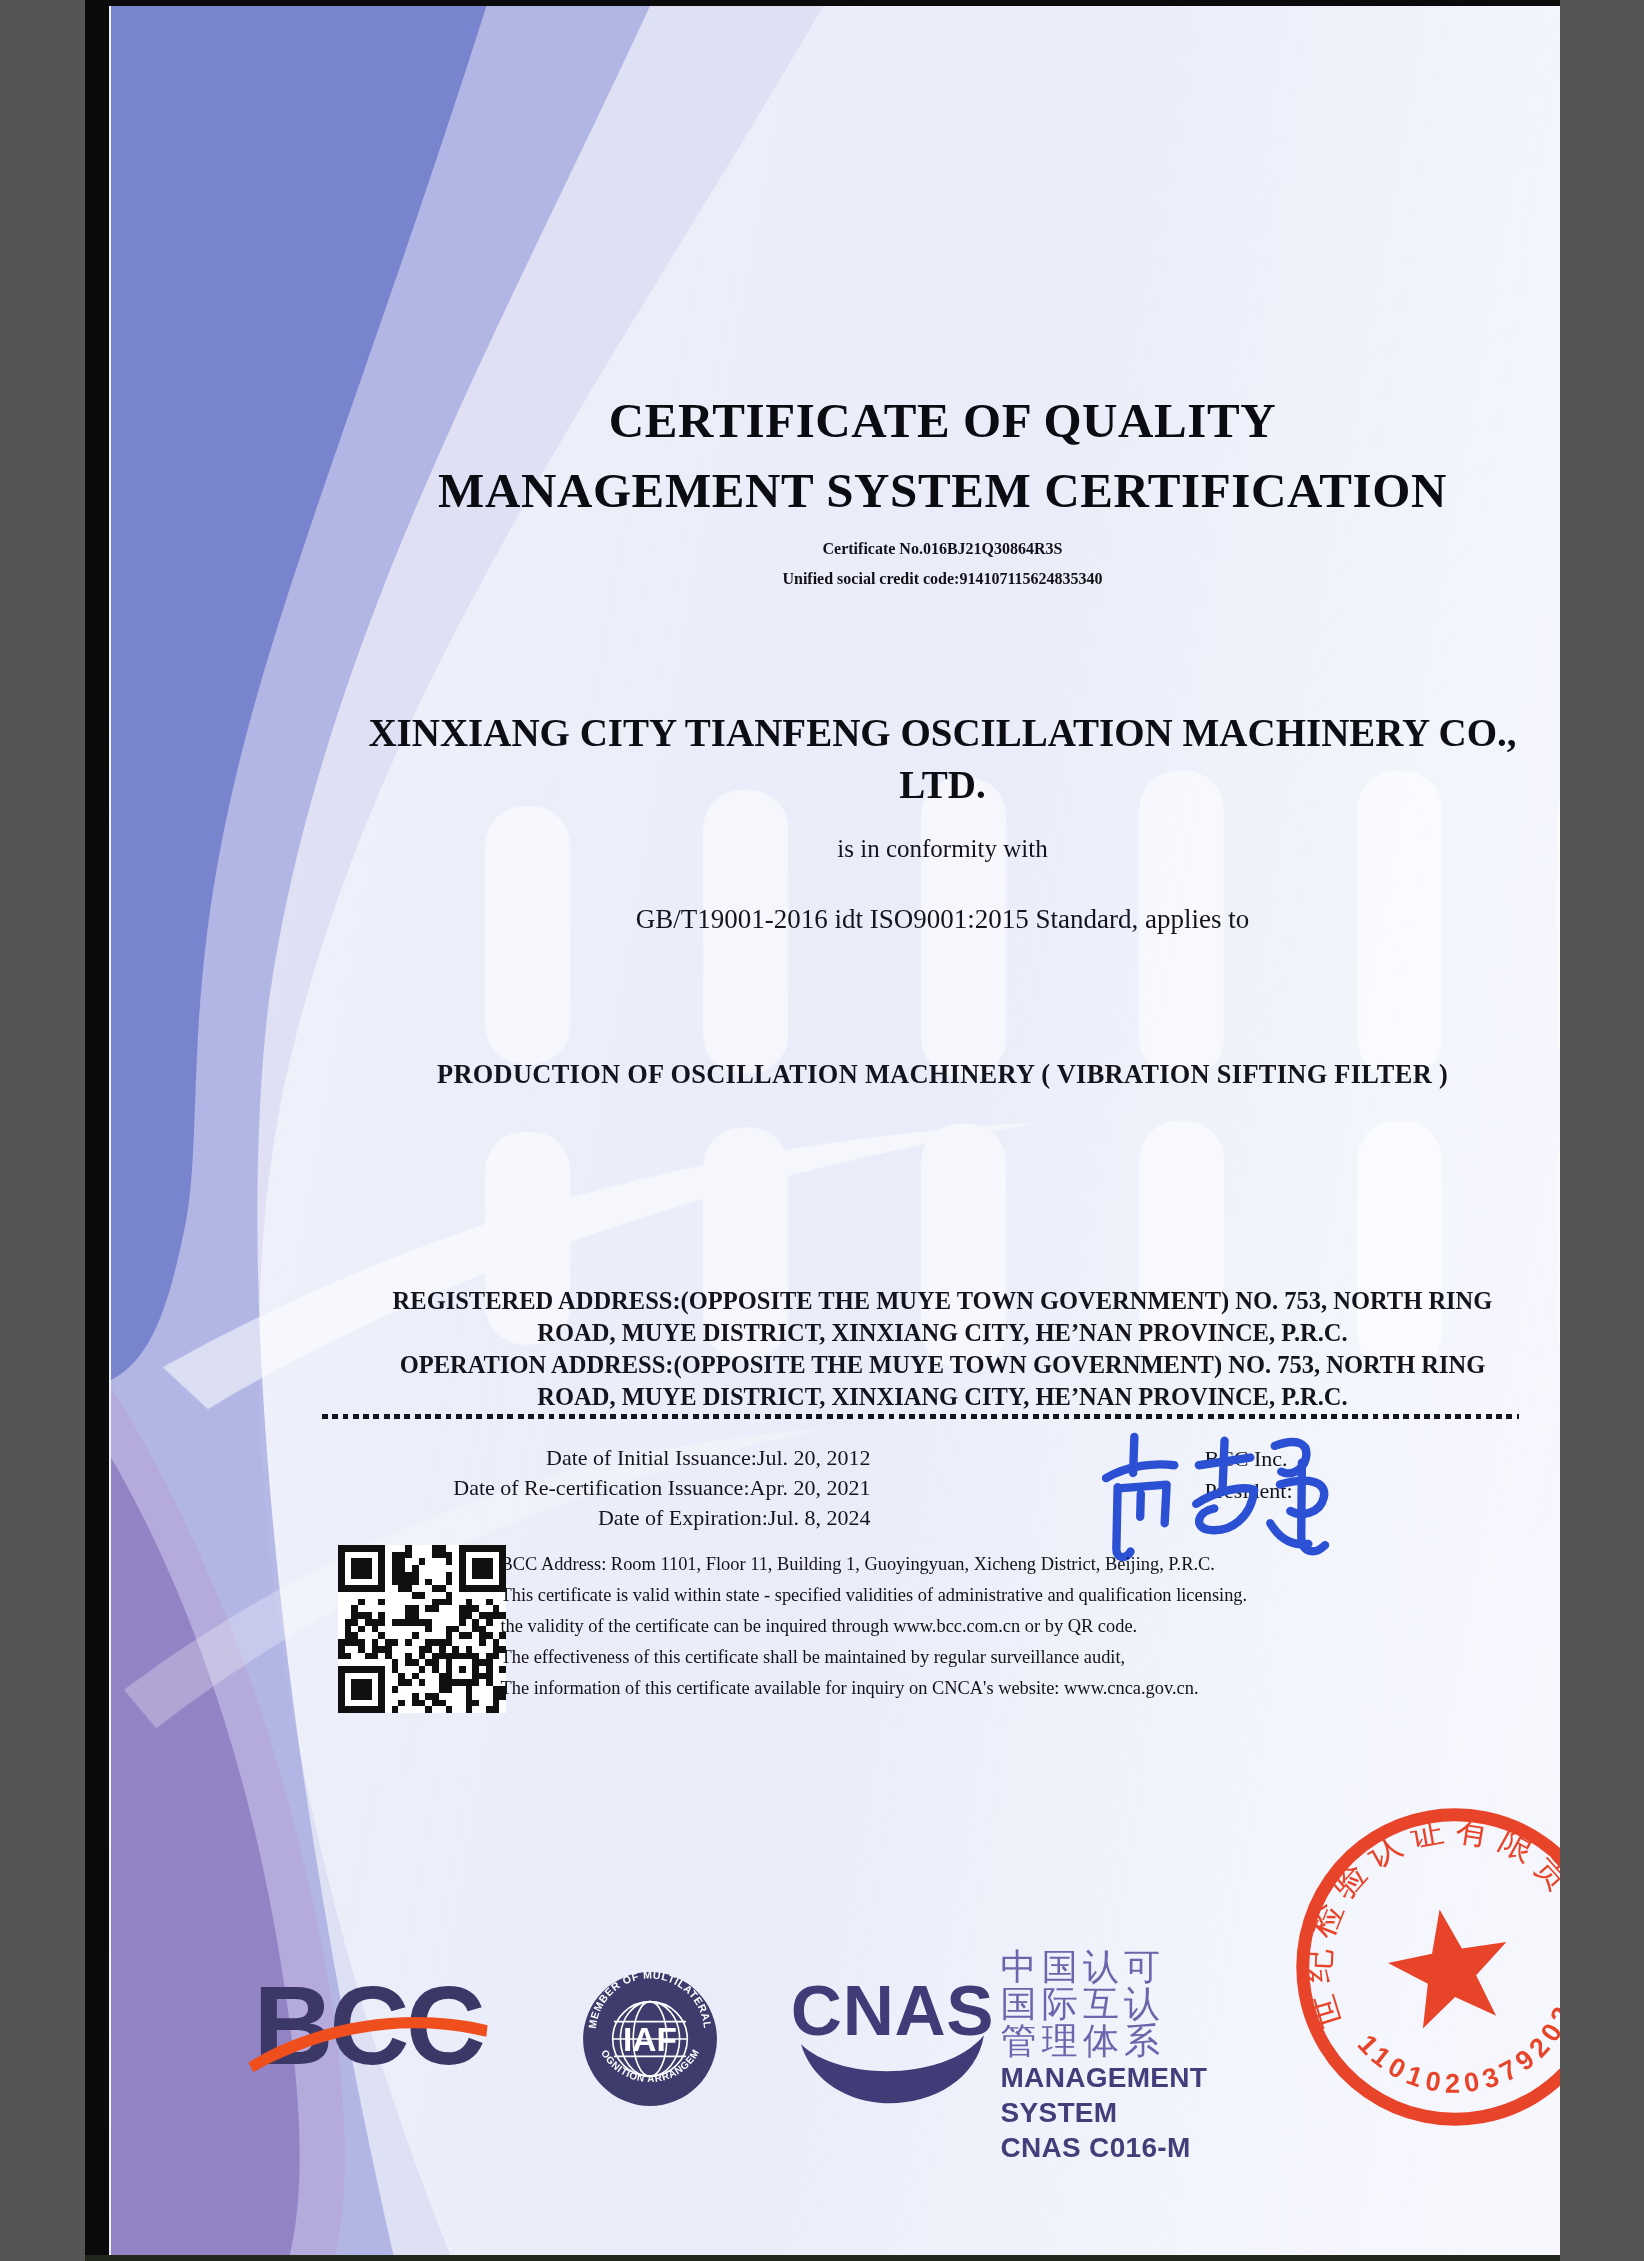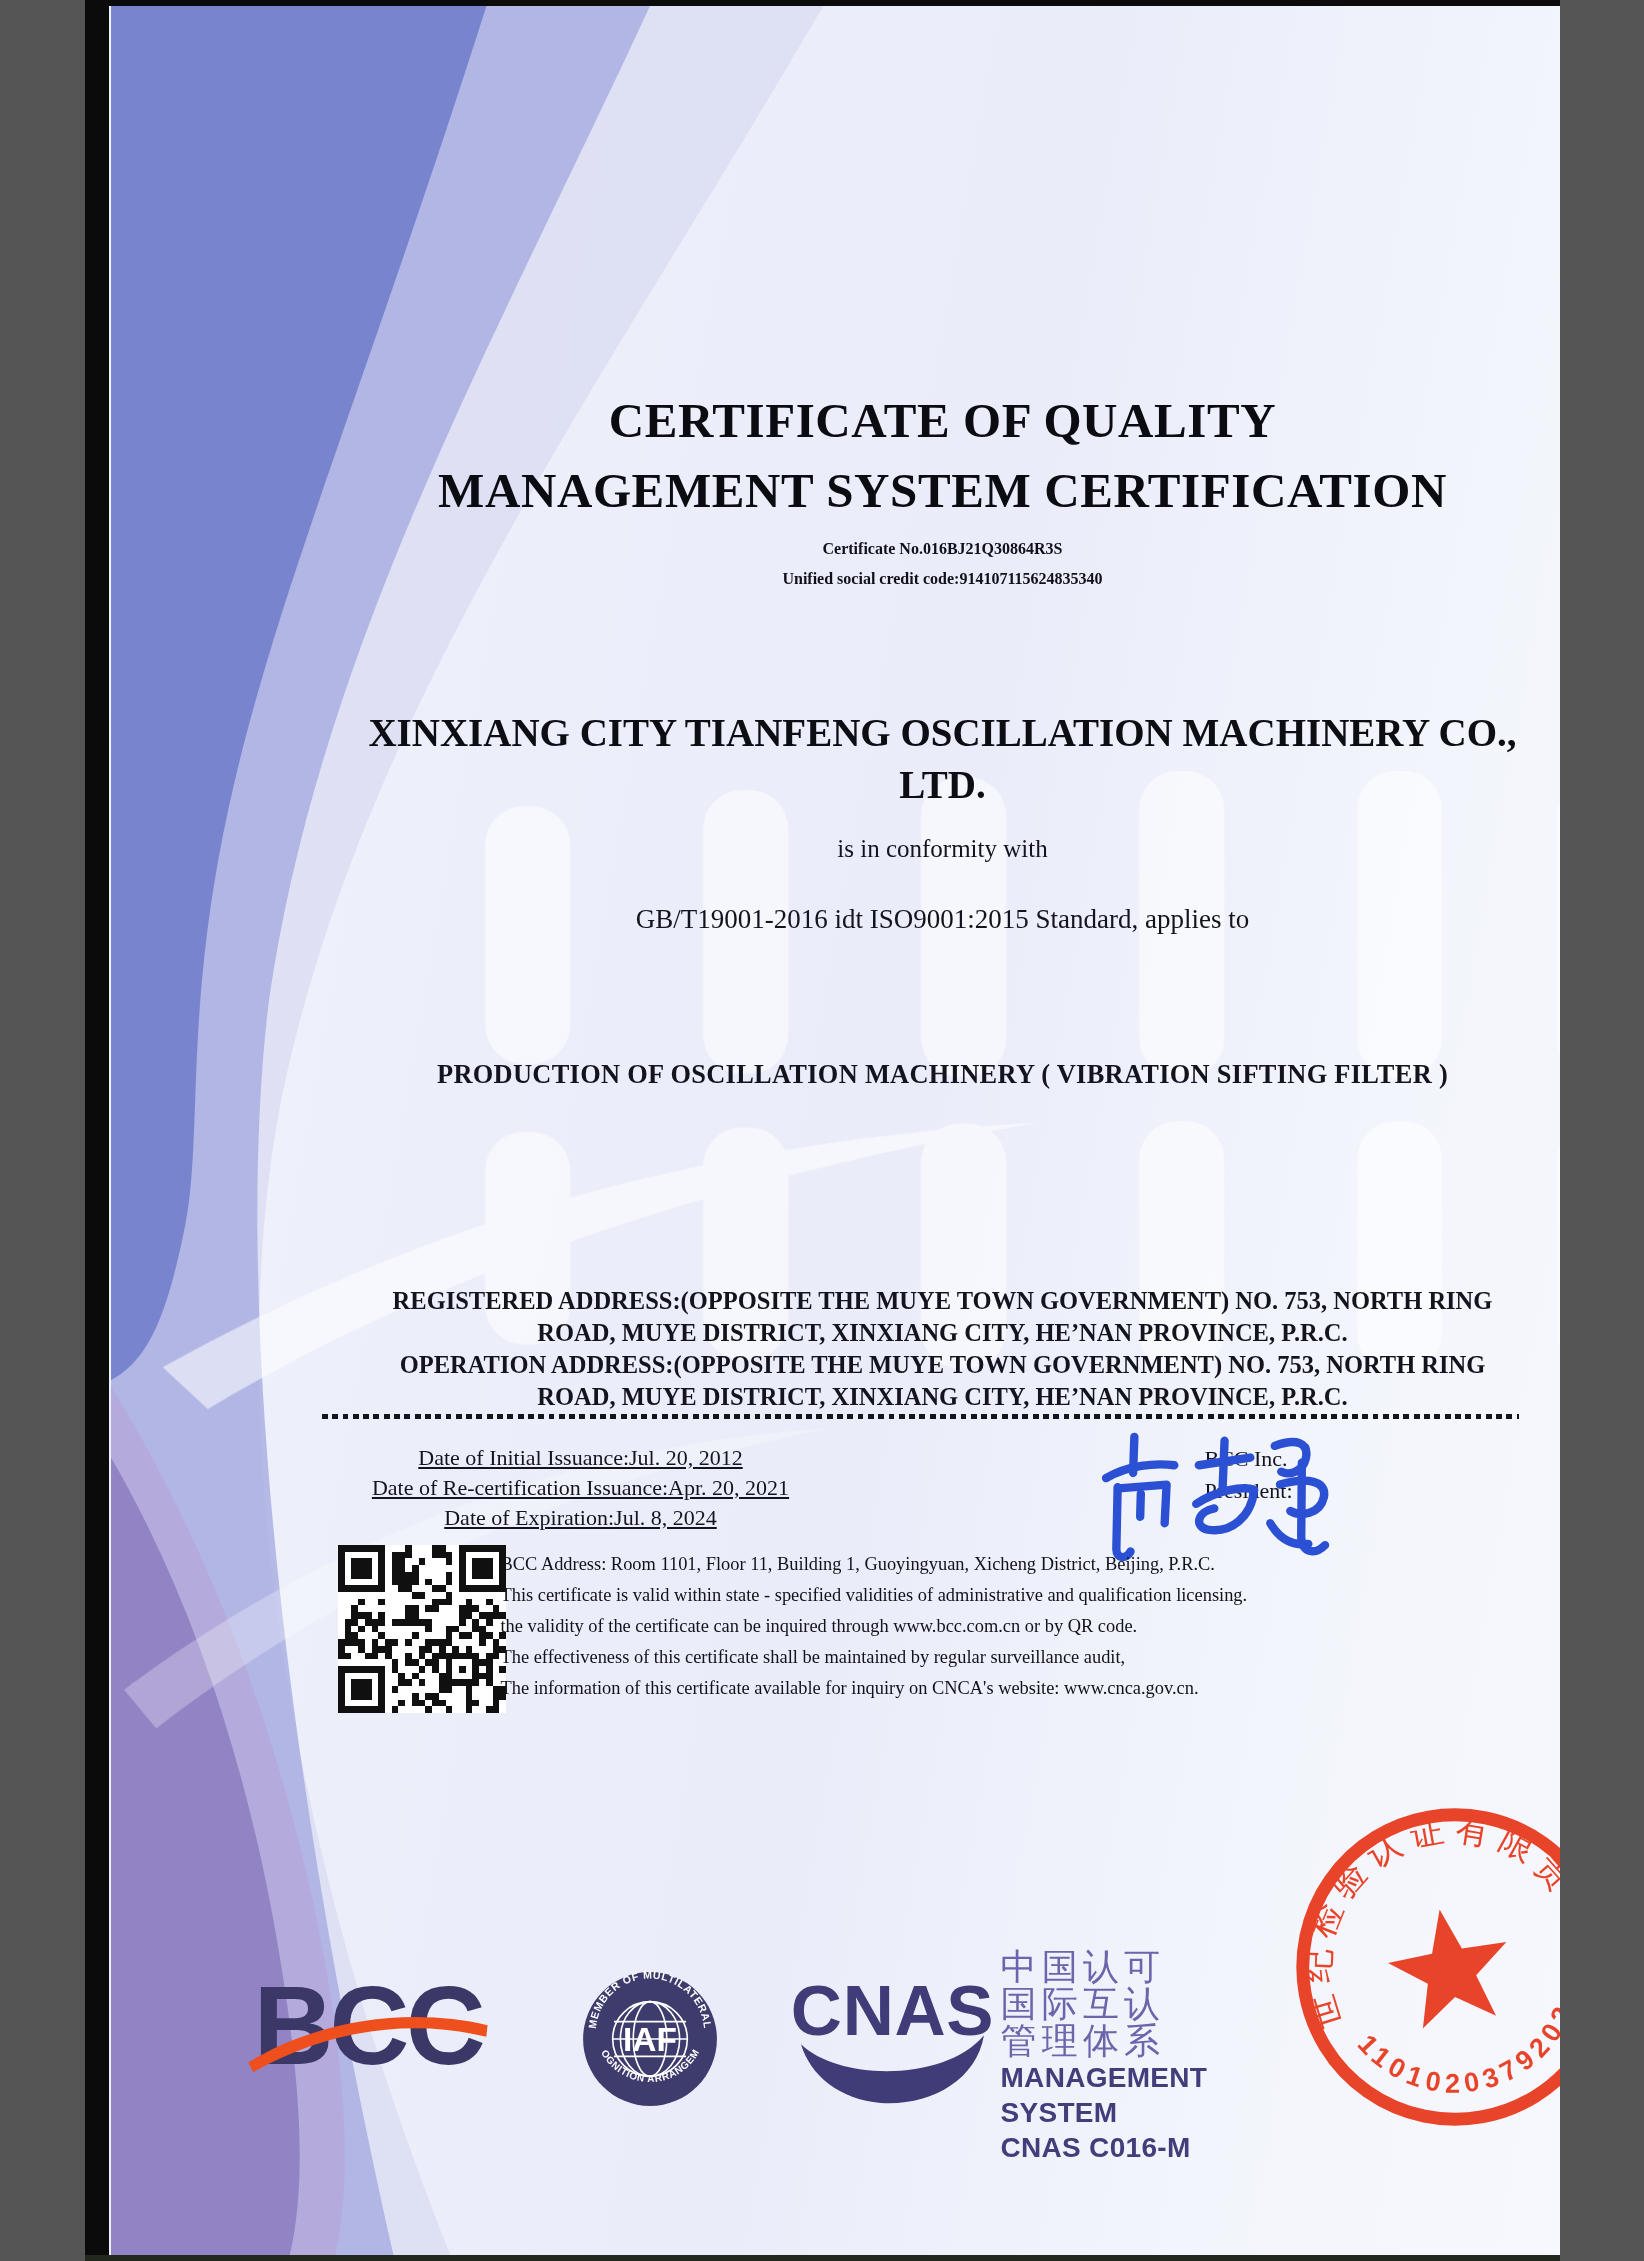--- a/index.html
+++ b/index.html
@@ -20,21 +20,21 @@
   .title{left:142px;top:386px;width:1432px;font-weight:bold;font-size:49px;line-height:70px;color:#0b0b12;letter-spacing:0.6px;}
   .certinfo{left:142px;top:534px;width:1432px;font-weight:bold;font-size:16px;line-height:30px;color:#101018;}
   .certify{left:142px;top:659px;width:1432px;font-size:24px;color:#15151f;}
   .company{left:110px;top:707px;width:1496px;font-weight:bold;font-size:39px;line-height:52px;color:#0d0d14;}
   .conformity{left:142px;top:835px;width:1432px;font-size:25px;}
   .standard{left:142px;top:904px;width:1432px;font-size:27px;}
   .scope{left:142px;top:1059px;width:1432px;font-size:26.4px;font-weight:600;letter-spacing:0.3px;}
   .addresses{left:258px;top:1240px;width:1200px;font-size:24.5px;font-weight:600;line-height:32px;margin-top:45px;}
   .rule-dotted{left:237px;top:1414px;width:1197px;height:4.5px;
     background:repeating-linear-gradient(90deg,#15151c 0 5.8px,transparent 5.8px 10.3px);}
-  .dates{left:206px;top:1443px;width:580px;text-align:center;font-size:22px;line-height:30px;text-decoration:underline;}
+  .dates{left:206px;top:1443px;width:580px;text-align:right;font-size:22px;line-height:30px;}
   .issuer{left:1120px;top:1443px;width:258px;font-size:22px;line-height:32px;}
   .signature{left:1003px;top:1425px;width:277px;height:152px;}
   .qr{left:253px;top:1545px;width:168px;height:168px;background:#fff;}
   .notes{left:416px;top:1549px;width:768px;font-size:18.4px;line-height:31px;color:#121219;}
   
   .bcc-logo{left:163px;top:1966px;width:245px;height:119px;}
   .iaf-logo{left:491px;top:1965px;width:148px;height:148px;}
   .cnas-logo{left:698px;top:1972px;width:219px;height:137px;}
   .accred{left:916px;top:1949px;width:271px;}
   .accred .cn{font-family:Liberation Serif, serif;font-size:36px;line-height:37px;color:#6b65ab;letter-spacing:5.2px;}

